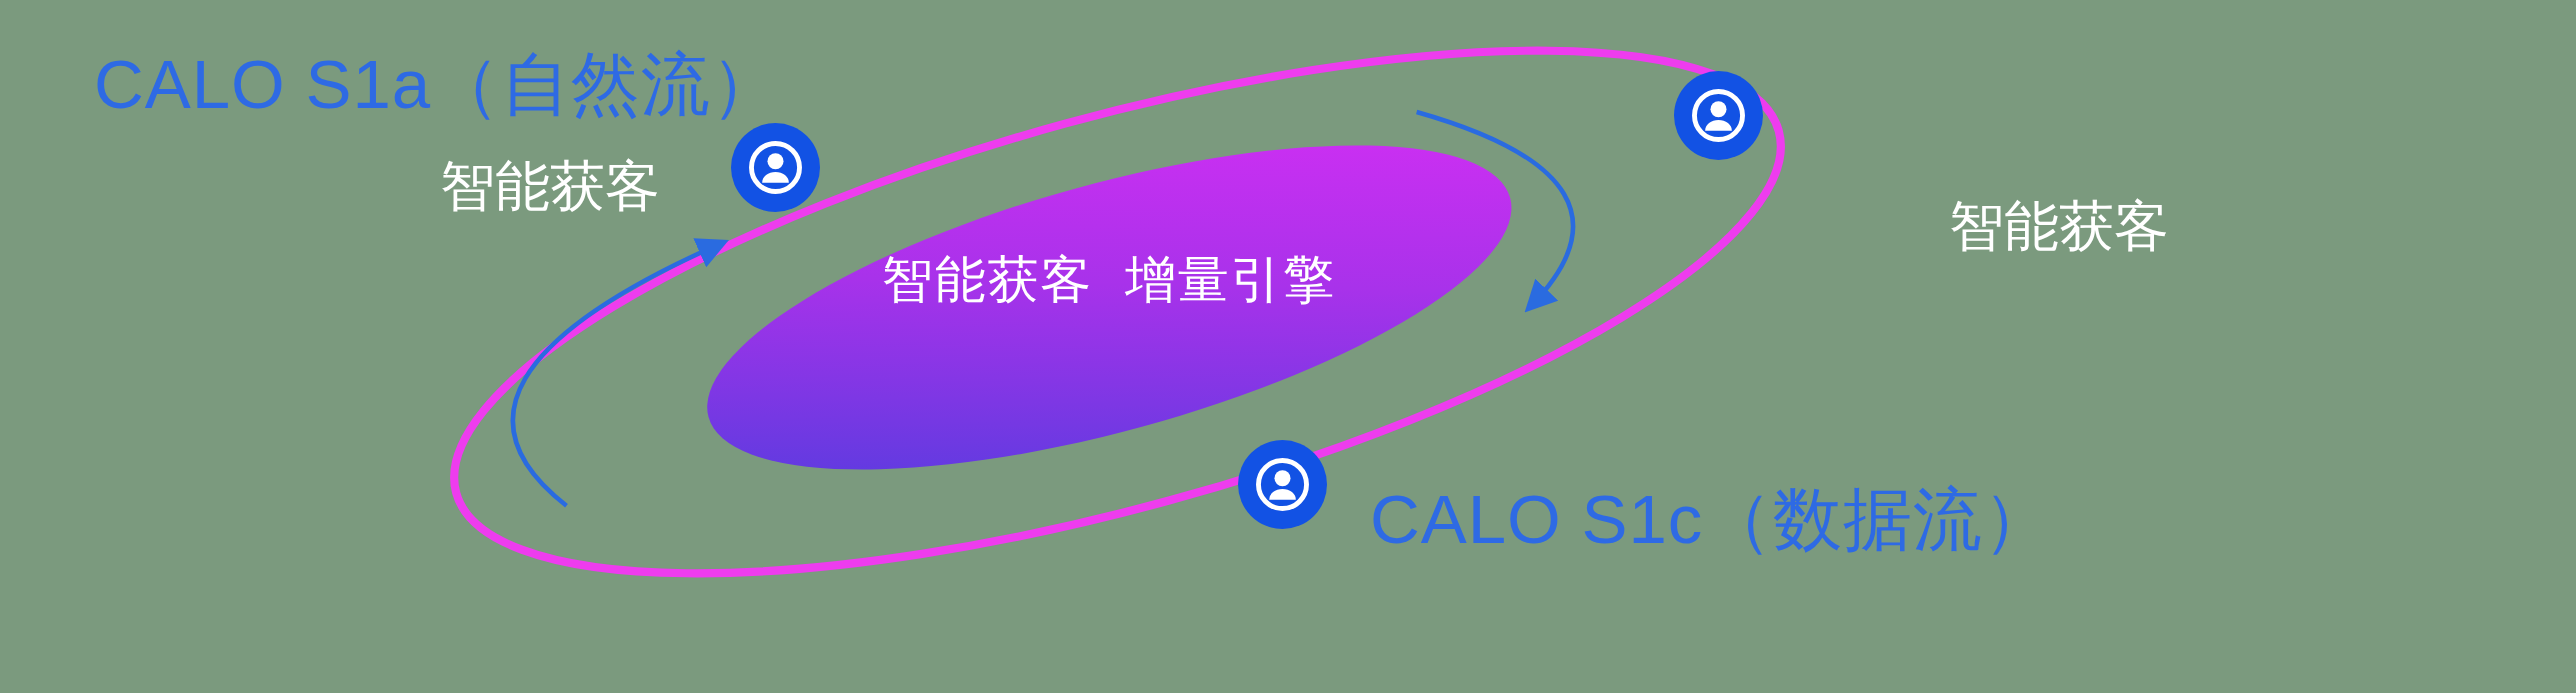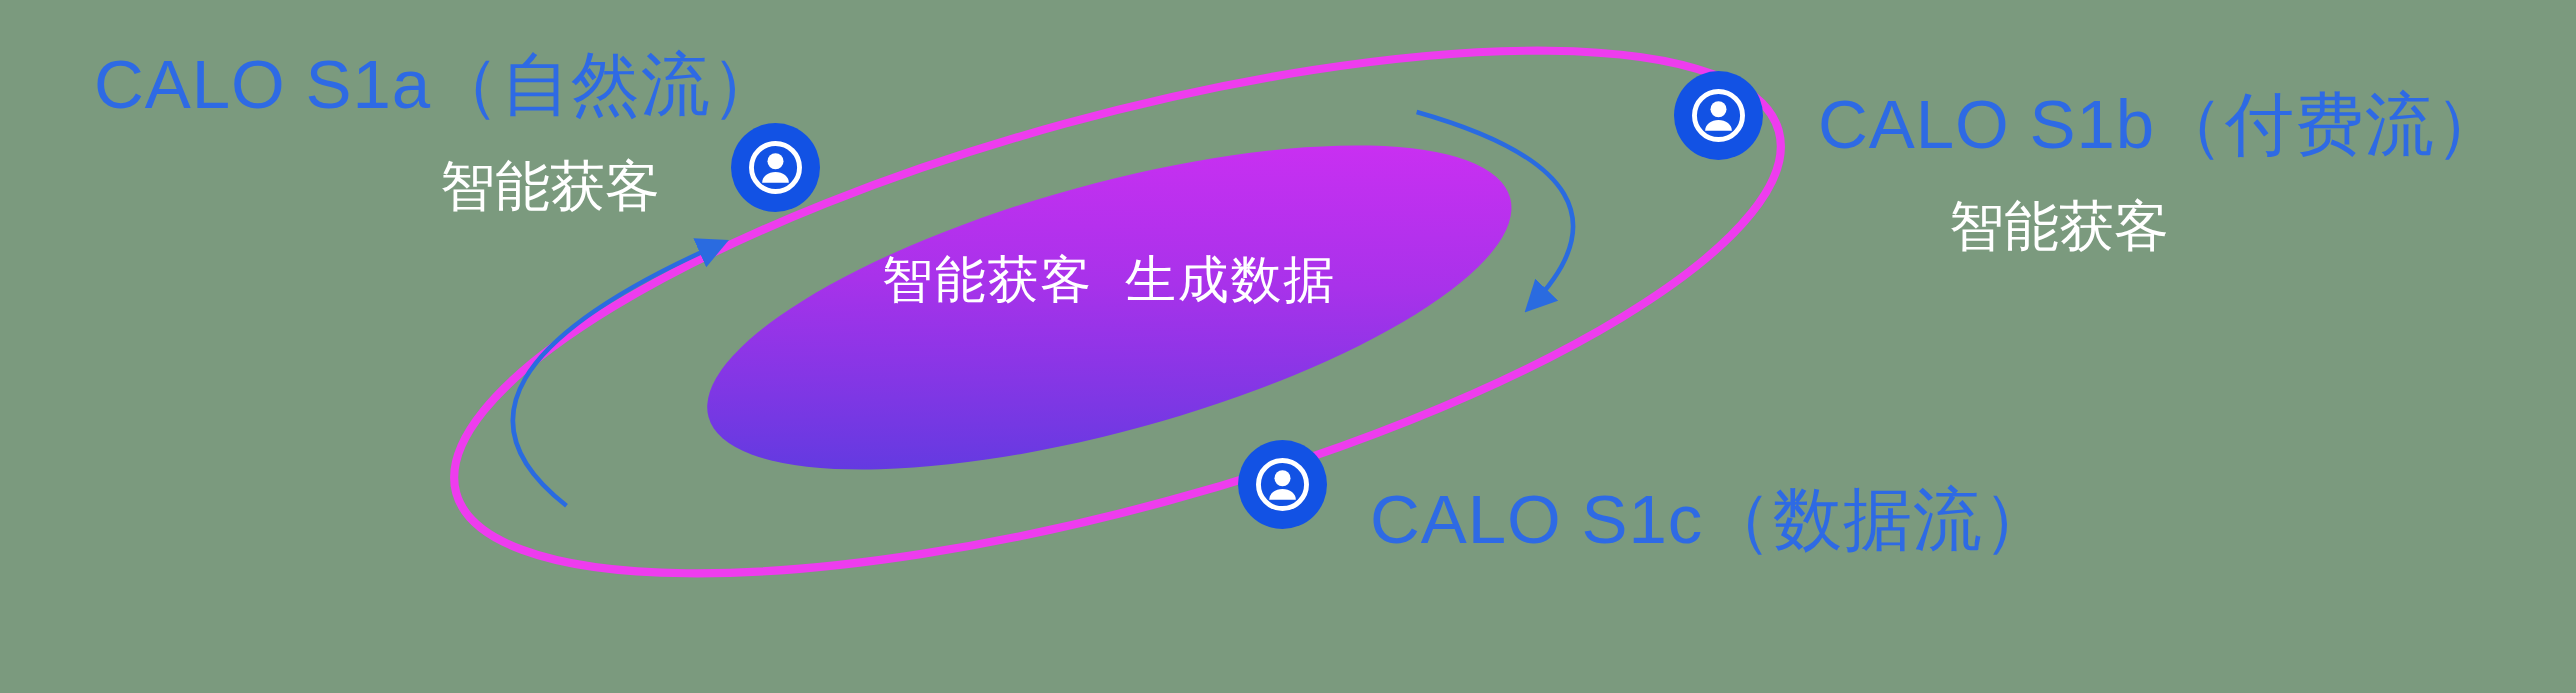--- a/index.html
+++ b/index.html
@@ -93,21 +93,21 @@
     <ellipse class="orbit-ring" cx="1229" cy="343" rx="754" ry="215" transform="rotate(-15.3 1229 343)"></ellipse>
 
     <ellipse cx="1220" cy="338" rx="457" ry="136" fill="url(#coreGrad)" transform="rotate(-15.3 1220 338)"></ellipse>
 
     <path class="arrow" d="M623,556 Q448,420 792,268" marker-end="url(#arrowhead)"></path>
 
     <path class="arrow" d="M1558,123 Q1819,197 1684,336" marker-end="url(#arrowhead)"></path>
   </svg>
 
   <div class="core-text">
-    <div class="core-subtitle">智能获客  生成数据</div>
+    <div class="core-subtitle">智能获客  增量引擎</div>
   </div>
 
   <div class="label node-title" style="left:46px; top:47px;margin-left:48px;">CALO S1a（自然流）</div>
   <div class="label node-caption" style="left:440px; top:156px;">智能获客</div>
   <div class="node-icon" style="left:731px; top:123px;">
     <svg viewBox="0 0 100 100">
       <circle cx="50" cy="50" r="50" fill="#1252e4"></circle>
       <circle cx="50" cy="50" r="27" fill="none" stroke="#ffffff" stroke-width="5.5"></circle>
       <circle cx="50" cy="43" r="9" fill="#ffffff"></circle>
       <path d="M35,67 a15,12 0 0 1 30,0 z" fill="#ffffff"></path>
@@ -115,21 +115,20 @@
   </div>
 
   <div class="node-icon" style="left:1674px; top:71px;">
     <svg viewBox="0 0 100 100">
       <circle cx="50" cy="50" r="50" fill="#1252e4"></circle>
       <circle cx="50" cy="50" r="27" fill="none" stroke="#ffffff" stroke-width="5.5"></circle>
       <circle cx="50" cy="43" r="9" fill="#ffffff"></circle>
       <path d="M35,67 a15,12 0 0 1 30,0 z" fill="#ffffff"></path>
     </svg>
   </div>
-  <div class="label node-title" style="left:1818px; top:87px;">CALO S1b（付费流）</div>
   <div class="label node-caption" style="left:1949px; top:196px;">智能获客</div>
 
   <div class="node-icon" style="left:1238px; top:440px;">
     <svg viewBox="0 0 100 100">
       <circle cx="50" cy="50" r="50" fill="#1252e4"></circle>
       <circle cx="50" cy="50" r="27" fill="none" stroke="#ffffff" stroke-width="5.5"></circle>
       <circle cx="50" cy="43" r="9" fill="#ffffff"></circle>
       <path d="M35,67 a15,12 0 0 1 30,0 z" fill="#ffffff"></path>
     </svg>
   </div>

